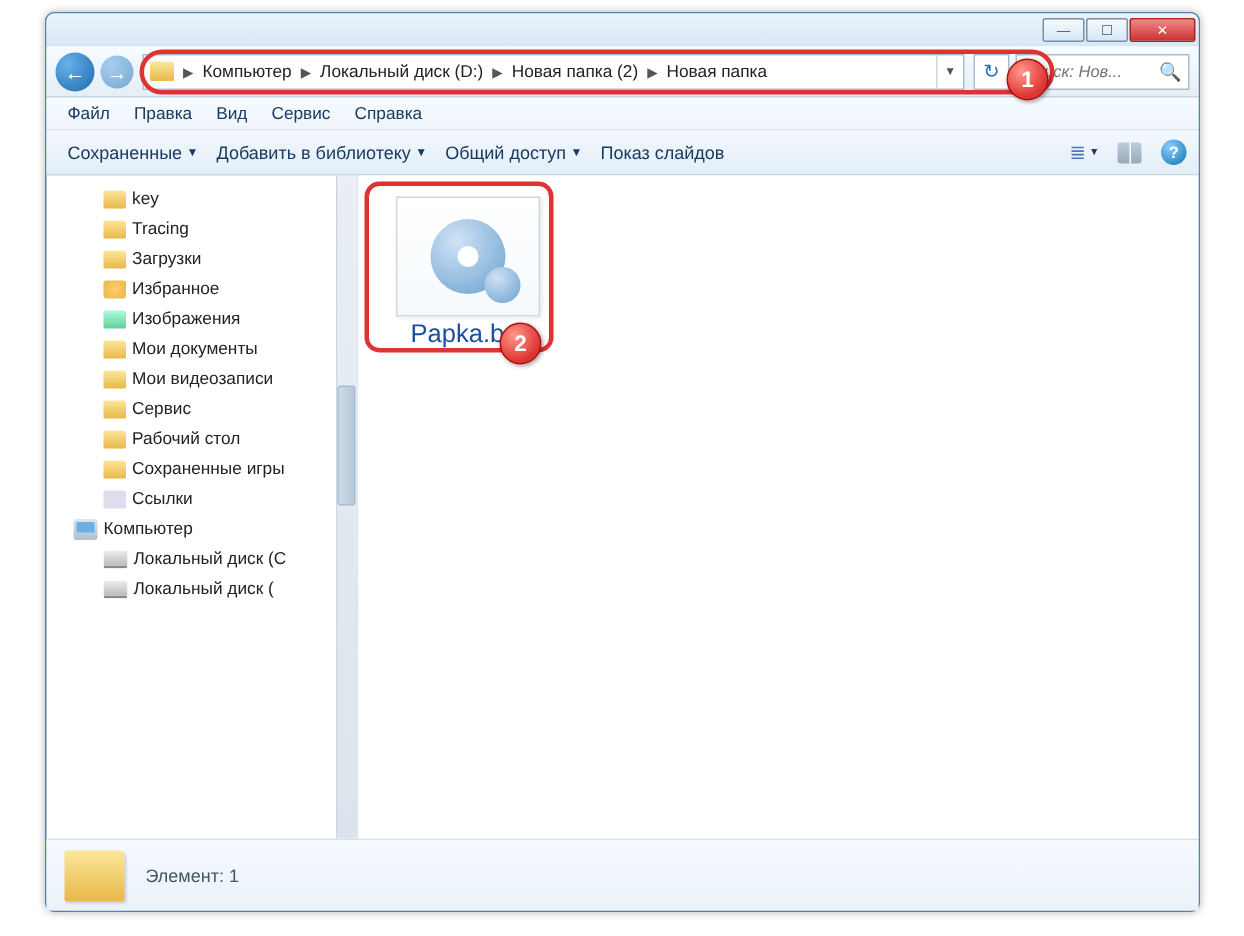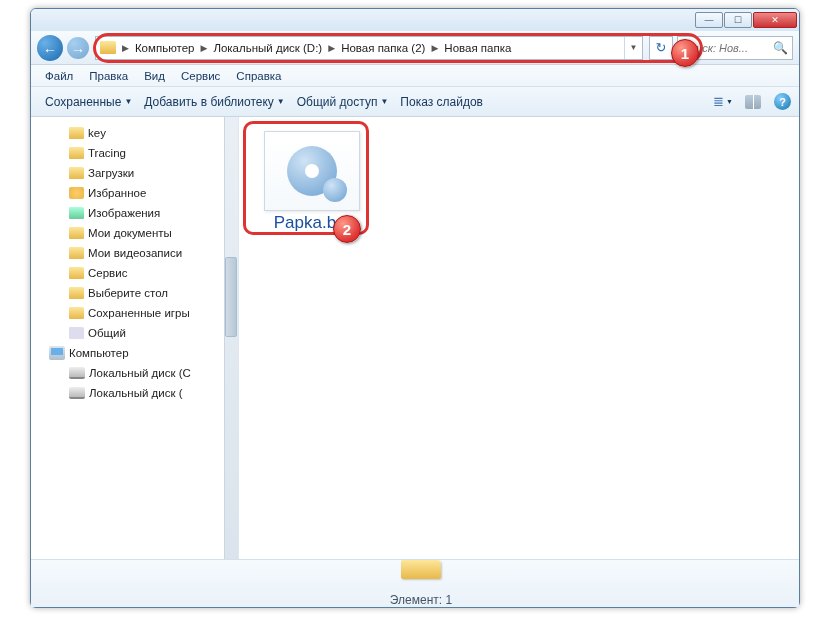--- a/index.html
+++ b/index.html
@@ -65,21 +65,21 @@
 .gear-big { width: 50px; height: 50px; border-radius: 50%; background: radial-gradient(circle at 35% 30%, #cfe3f5,#6a9fd0); position: relative; }
 .gear-big::before, .gear-big::after { content:""; position:absolute; background: radial-gradient(circle at 35% 30%, #cfe3f5,#6a9fd0); border-radius:50%; }
 .gear-big::after { width:24px; height:24px; right:-10px; bottom:-6px; }
 .gear-big .hole { position:absolute; left:50%; top:50%; width:14px; height:14px; background:#fff; border-radius:50%; transform:translate(-50%,-50%); }
 .file-label { font-size: 17px; color: #1a4fa0; text-align: center; }
 .file-select { position: absolute; left: 4px; top: 4px; width: 126px; height: 114px; border: 3px solid #d33; border-radius: 10px; pointer-events: none; }
 
 .preview-pane { width: 78px; border-left: 1px solid #e0e7ee; display: flex; align-items: center; justify-content: center; padding: 6px 2px; }
 .preview-pane span { font-size: 11px; color: #6b7d8e; text-align: center; line-height: 1.3; }
 
-.statusbar { height: 48px; border-top: 1px solid #d5e0ea; background: linear-gradient(#f5fafd,#eaf2f9); display: flex; align-items: center; padding-left: 12px; gap: 14px; flex-direction: column; }
+.statusbar { height: 48px; border-top: 1px solid #d5e0ea; background: linear-gradient(#f5fafd,#eaf2f9); display: flex; align-items: center; padding-left: 12px; gap: 14px; }
 .status-ico { width: 40px; height: 34px; background: linear-gradient(#fce79a,#e8b84a); border-radius: 2px 4px 2px 2px; box-shadow: 1px 1px 2px rgba(0,0,0,.2); }
 .status-txt { font-size: 12px; color: #456; }
 </style>
 </head>
 <body>
 
 <div class="window">
 
   <div class="titlebar">
     <div class="win-btn">—</div>
@@ -176,29 +176,29 @@
       <div class="tnode indent2">
           <div class="fico"></div>
           <span>Мои видеозаписи</span>
         </div>
       <div class="tnode indent2">
           <div class="fico search"></div>
           <span>Сервис</span>
         </div>
       <div class="tnode indent2">
           <div class="fico"></div>
-          <span>Выберите стол</span>
+          <span>Рабочий стол</span>
         </div>
       <div class="tnode indent2">
           <div class="fico"></div>
           <span>Сохраненные игры</span>
         </div>
       <div class="tnode indent2">
           <div class="fico link"></div>
-          <span>Общий</span>
+          <span>Ссылки</span>
         </div>
       <div class="tnode" style="padding-left:18px">
           <div class="cico"></div>
           <span>Компьютер</span>
         </div>
       <div class="tnode indent2">
           <div class="dico"></div>
           <span>Локальный диск (C</span>
         </div>
       <div class="tnode indent2">

